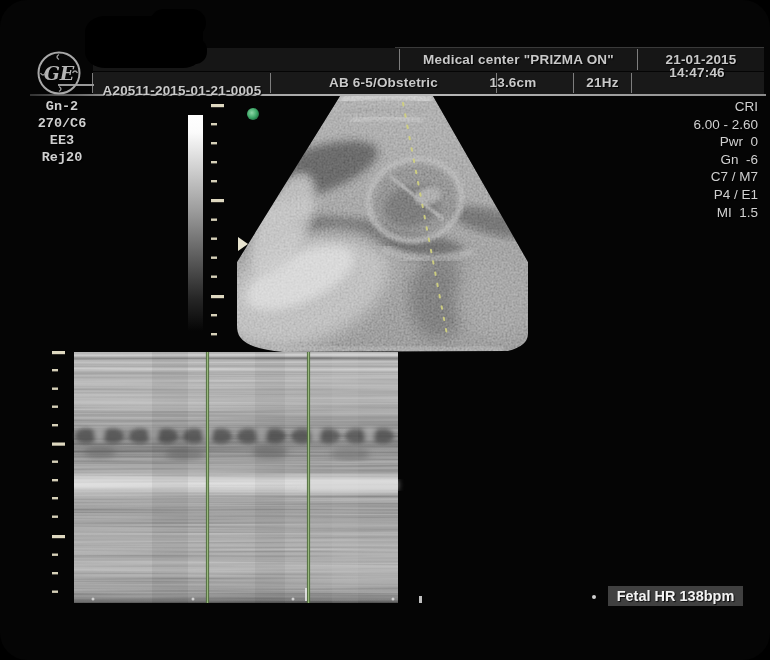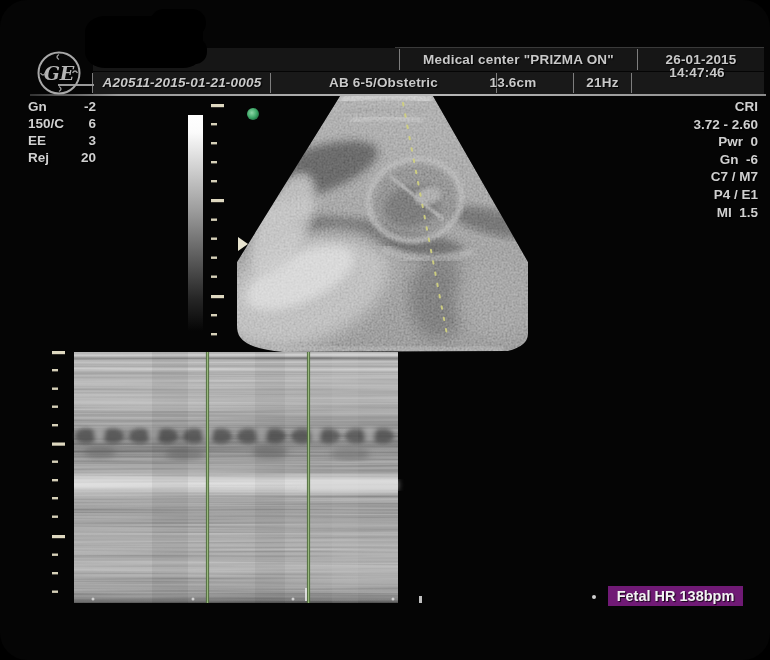--- a/index.html
+++ b/index.html
@@ -13,27 +13,27 @@
          background:linear-gradient(90deg,#333 0%,#9a9a9a 12%,#b8b8b8 55%,#8a8a8a 100%);}
   .topline{position:absolute;height:1px;background:#3a3a3a;z-index:2;}
   .connector{position:absolute;height:2px;background:#999;z-index:2;}
   
   .blob{position:absolute;background:#000;z-index:3;}
   
   .txt{position:absolute;color:#c9c9c9;font-weight:bold;font-size:13.5px;line-height:20px;
        text-align:center;z-index:4;letter-spacing:.2px;
        text-shadow:1px 1px 1px rgba(0,0,0,.9);white-space:pre;}
   .params-left{position:absolute;left:28px;top:99px;width:68px;z-index:4;}
-  .params-left .prow{display:flex;justify-content:space-between;height:17px;}
+  .params-left .prow{display:flex;justify-content:center;height:17px;font-family:Liberation Mono, monospace;}
   .params-left span{color:#d0d0d0;font-weight:bold;font-size:13.5px;
        text-shadow:1px 1px 1px rgba(0,0,0,.9);}
   .params-right{position:absolute;right:12px;top:99px;z-index:4;text-align:right;}
-  .params-right .rrow{color:#d0d0d0;font-weight:bold;font-size:13.5px;height:17.6px;
+  .params-right .rrow{color:#d0d0d0;font-weight:normal;font-size:13.5px;height:17.6px;
        white-space:pre;text-shadow:1px 1px 1px rgba(0,0,0,.9);}
-  .hrbox{position:absolute;left:608px;top:586px;width:135px;height:20px;background:#701a75;
+  .hrbox{position:absolute;left:608px;top:586px;width:135px;height:20px;background:#404040;
        color:#f2f2f2;font-weight:bold;font-size:14.5px;line-height:20px;text-align:center;
        z-index:4;text-shadow:1px 1px 1px rgba(0,0,0,.8);white-space:pre;}
   .logo{position:absolute;left:33px;top:47px;width:52px;height:52px;z-index:4;}
 </style>
 </head>
 <body>
 
 <div class="screen">
 
   <svg class="bg" width="770" height="660" viewBox="0 0 770 660">
@@ -271,49 +271,49 @@
       <text x="26" y="33" text-anchor="middle" font-family="DejaVu Serif, serif" font-style="italic" font-weight="bold" font-size="19" fill="#b4b4b4">GE</text>
       <path d="M 26,7.5 q -4,2.5 0,5 M 26,44.5 q 4,-2.5 0,-5 M 7.5,26 q 2.5,4 5,0 M 44.5,26 q -2.5,-4 -5,0" stroke="#9a9a9a" stroke-width="1.4" fill="none"></path>
     </svg>
   </div>
 
   <div class="blob" style="left:85px;top:16px;width:118px;height:52px;border-radius:20px/16px;"></div>
   <div class="blob" style="left:150px;top:9px;width:56px;height:28px;border-radius:14px;"></div>
   <div class="blob" style="left:175px;top:38px;width:32px;height:26px;border-radius:12px;"></div>
 
   <div class="txt" style="left:400px;top:50px;width:237px;">Medical center "PRIZMA ON"</div>
-  <div class="txt" style="left:638px;top:50px;width:126px;">26-01-2015</div>
-  <div class="txt" style="left:94px;top:73px;width:176px;font-style:italic;">A20511-2015-01-21-0005</div>
+  <div class="txt" style="left:638px;top:50px;width:126px;">21-01-2015</div>
+  <div class="txt" style="left:94px;top:81px;width:176px;">A20511-2015-01-21-0005</div>
   <div class="txt" style="left:271px;top:73px;width:225px;">AB 6-5/Obstetric</div>
   <div class="txt" style="left:475px;top:73px;width:76px;">13.6cm</div>
   <div class="txt" style="left:574px;top:73px;width:57px;">21Hz</div>
   <div class="txt" style="left:632px;top:63px;width:130px;">14:47:46</div>
 
   <div class="params-left">
     <div class="prow">
         <span>Gn</span>
         <span>-2</span>
       </div>
     <div class="prow">
-        <span>150/C</span>
+        <span>270/C</span>
         <span>6</span>
       </div>
     <div class="prow">
         <span>EE</span>
         <span>3</span>
       </div>
     <div class="prow">
         <span>Rej</span>
         <span>20</span>
       </div>
   </div>
 
   <div class="params-right">
     <div class="rrow">CRI</div>
-    <div class="rrow">3.72 - 2.60</div>
+    <div class="rrow">6.00 - 2.60</div>
     <div class="rrow">Pwr  0</div>
     <div class="rrow">Gn  -6</div>
     <div class="rrow">C7 / M7</div>
     <div class="rrow">P4 / E1</div>
     <div class="rrow">MI  1.5</div>
   </div>
 
   <div class="hrbox">Fetal HR 138bpm</div>
 
 </div>

